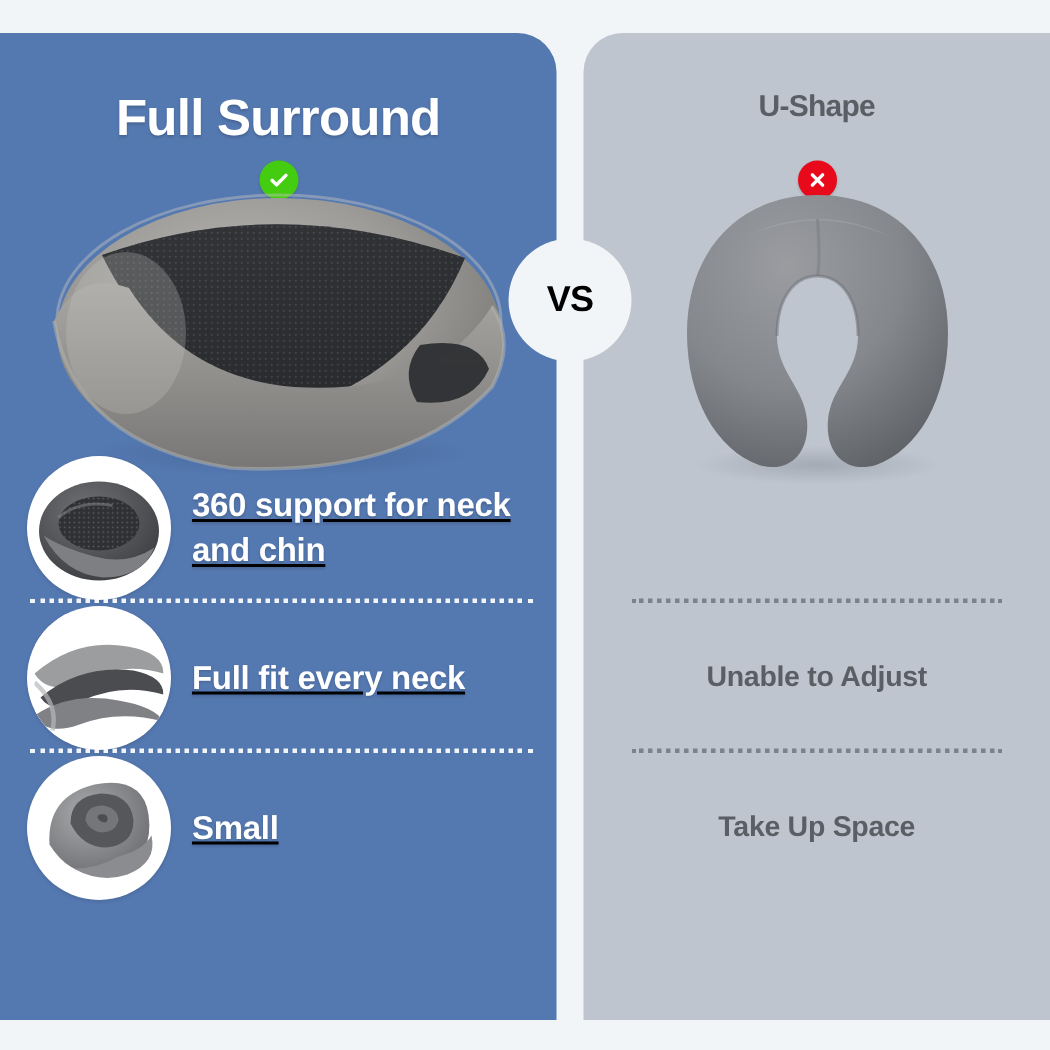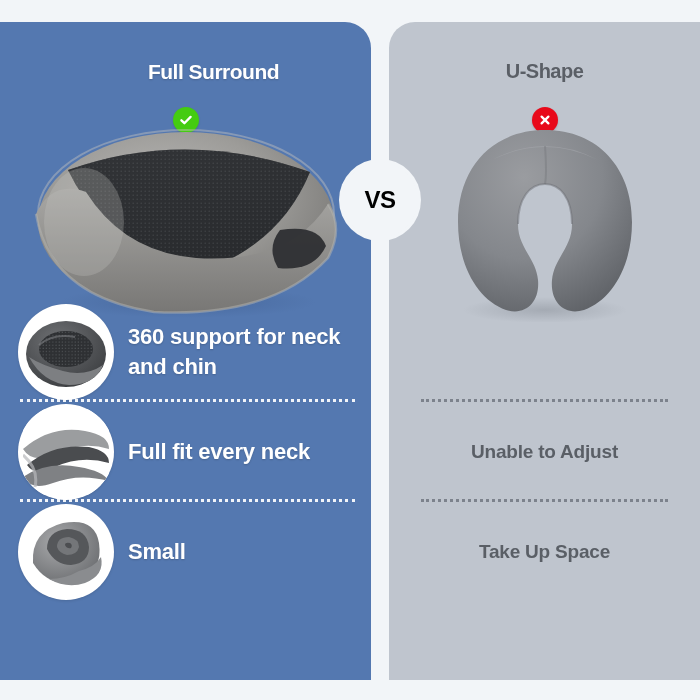--- a/index.html
+++ b/index.html
@@ -26,23 +26,22 @@
     background:#bfc5ce;
     border-top-left-radius:26px;
   }
 
   
   .col-title{
     position:absolute;width:100%;text-align:center;
     font-weight:bold;letter-spacing:-0.5px;
   }
   #title-left{
-    top:38px;font-size:21px;color:#ffffff;
+    top:38px;font-size:34px;color:#ffffff;
     text-shadow:0 1px 2px rgba(0,0,0,.18);
-    padding-left:28px;
   }
   #title-right{
     top:38px;font-size:20px;color:#5a5f66;
   }
 
   
   .status-badge{
     position:absolute;width:26px;height:26px;border-radius:50%;
     left:50%;transform:translateX(-50%);
     display:flex;align-items:center;justify-content:center;
@@ -71,21 +70,21 @@
     letter-spacing:-0.5px;
   }
   .vs-stem{
     position:absolute;left:380px;transform:translateX(-50%);
     width:10px;background:#f2f5f8;z-index:8;
   }
   #vs-stem-top{top:140px;height:40px;}
   #vs-stem-bot{top:222px;height:40px;}
 
   
-  #left-features{position:absolute;top:302px;left:0;width:371px;}
+  #left-features{position:absolute;top:302px;left:0;width:371px;text-decoration:underline;}
   .feat-row{
     position:relative;height:100px;
     display:flex;align-items:center;
     padding-left:18px;box-sizing:border-box;
   }
   .feat-thumb{
     width:96px;height:96px;border-radius:50%;
     background:#ffffff;
     flex:0 0 96px;
     display:flex;align-items:center;justify-content:center;

